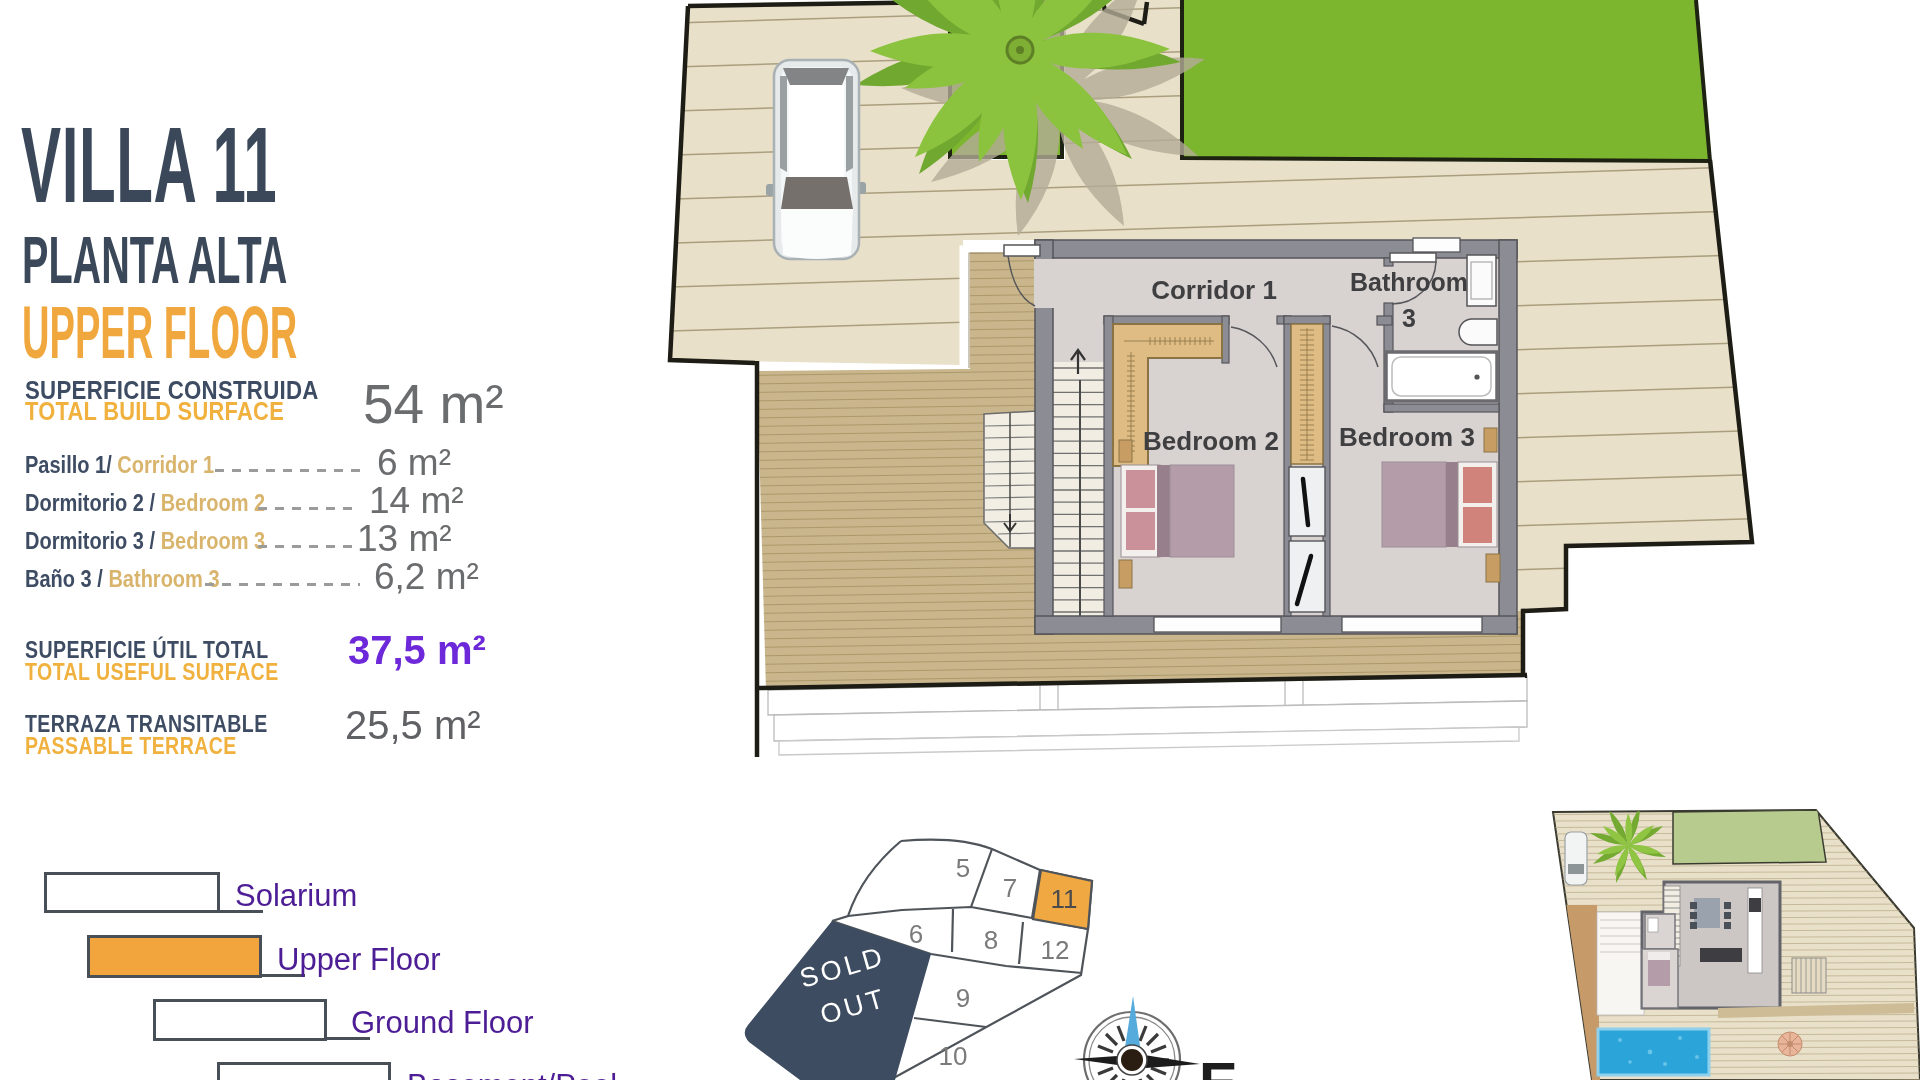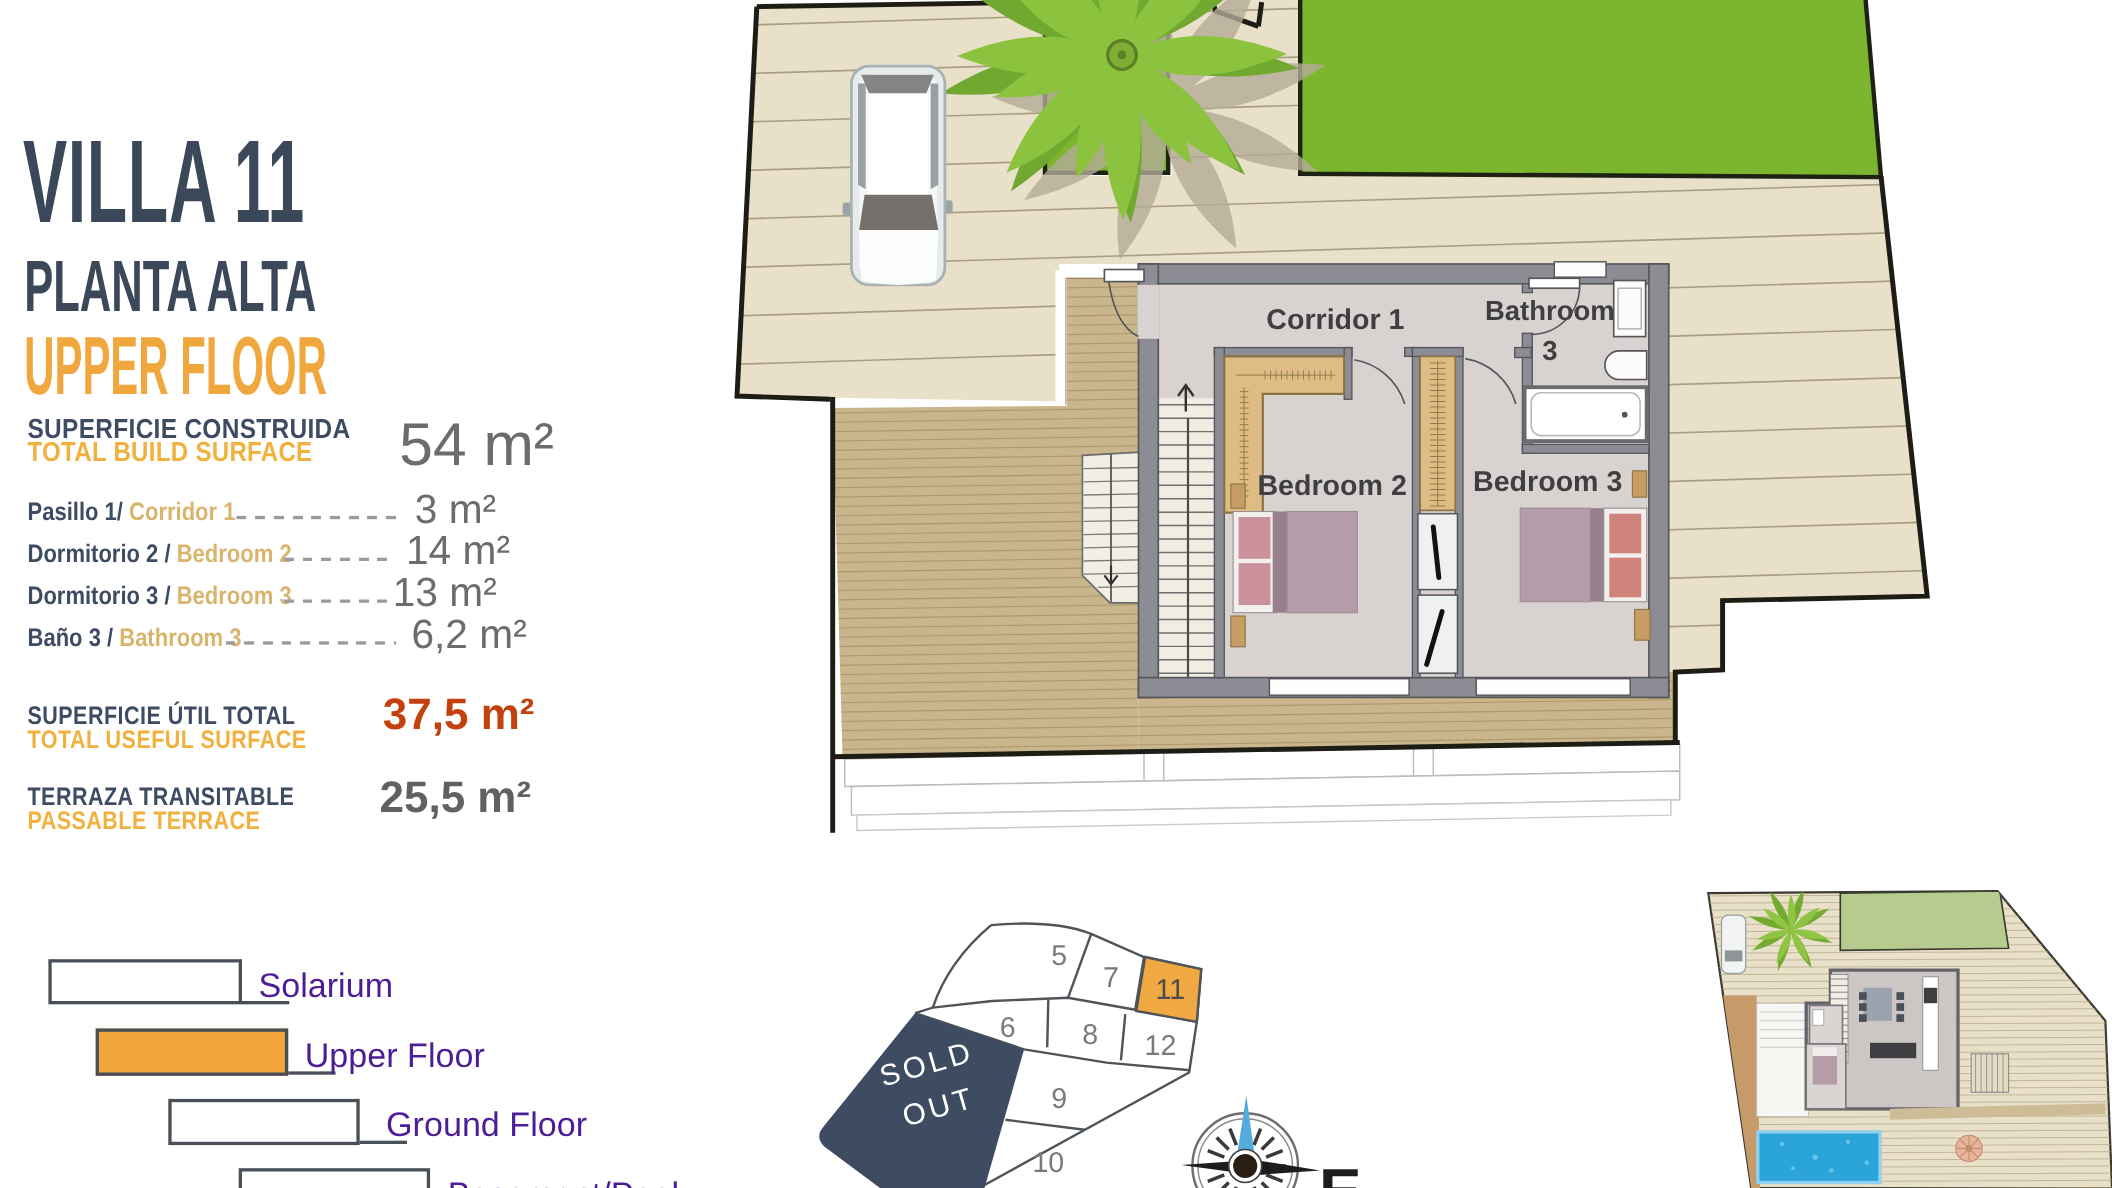--- a/index.html
+++ b/index.html
@@ -21,45 +21,45 @@
 <div class="abs hd" style="left:22px;top:295px;font-size:75px;line-height:1;transform:scaleX(0.508);color:#f0a73d;">UPPER FLOOR</div>
 
 <div class="abs lbl" style="left:25px;top:378px;font-size:25px;line-height:1;letter-spacing:0.3px;transform:scaleX(0.89);transform-origin:left top;">SUPERFICIE CONSTRUIDA</div>
 
 <div class="abs lblor" style="left:25px;top:399px;font-size:25px;line-height:1;letter-spacing:0.3px;color:#f0b13e;transform:scaleX(0.875);transform-origin:left top;">TOTAL BUILD SURFACE</div>
 
 <div class="abs val" style="left:363px;top:377px;font-size:55px;line-height:1;">54 m²</div>
 
 <div class="abs" style="left:25px;top:454px;font-size:23px;line-height:1;transform:scaleX(0.87);transform-origin:left top;"><span class="lbl">Pasillo 1/</span><span class="lblor"> Corridor 1</span></div>
 <div class="abs dash" style="left:215px;top:469px;width:148px;"></div>
-<div class="abs val" style="left:377px;top:444px;font-size:37px;line-height:1;">3 m²</div>
+<div class="abs val" style="left:377px;top:444px;font-size:37px;line-height:1;">6 m²</div>
 
 <div class="abs" style="left:25px;top:492px;font-size:23px;line-height:1;transform:scaleX(0.87);transform-origin:left top;"><span class="lbl">Dormitorio 2 / </span><span class="lblor">Bedroom 2</span></div>
 <div class="abs dash" style="left:258px;top:507px;width:100px;"></div>
 <div class="abs val" style="left:357px;top:482px;font-size:37px;line-height:1;margin-left:12px;">14 m²</div>
 
 <div class="abs" style="left:25px;top:530px;font-size:23px;line-height:1;transform:scaleX(0.87);transform-origin:left top;"><span class="lbl">Dormitorio 3 / </span><span class="lblor">Bedroom 3</span></div>
 <div class="abs dash" style="left:258px;top:545px;width:96px;"></div>
 <div class="abs val" style="left:357px;top:520px;font-size:37px;line-height:1;text-align:right;">13 m²</div>
 
 <div class="abs" style="left:25px;top:568px;font-size:23px;line-height:1;transform:scaleX(0.87);transform-origin:left top;"><span class="lbl">Baño 3 / </span><span class="lblor">Bathroom 3</span></div>
 <div class="abs dash" style="left:205px;top:583px;width:155px;"></div>
 <div class="abs val" style="left:374px;top:558px;font-size:37px;line-height:1;">6,2 m²</div>
 
 <div class="abs lbl" style="left:25px;top:639px;font-size:23px;line-height:1;letter-spacing:0.5px;transform:scaleX(0.85);transform-origin:left top;">SUPERFICIE ÚTIL TOTAL</div>
 
 <div class="abs lblor" style="left:25px;top:661px;font-size:23px;line-height:1;letter-spacing:0.5px;color:#f0b13e;transform:scaleX(0.85);transform-origin:left top;">TOTAL USEFUL SURFACE</div>
 
-<div class="abs val" style="left:348px;top:630px;font-size:40px;line-height:1;font-weight:bold;color:#c2410c;">37,5 m²</div>
+<div class="abs val" style="left:348px;top:630px;font-size:40px;line-height:1;font-weight:bold;color:#6d28d9;">37,5 m²</div>
 
 <div class="abs lbl" style="left:25px;top:713px;font-size:23px;line-height:1;letter-spacing:0.5px;transform:scaleX(0.85);transform-origin:left top;">TERRAZA TRANSITABLE</div>
 
 <div class="abs lblor" style="left:25px;top:735px;font-size:23px;line-height:1;letter-spacing:0.5px;color:#f0b13e;transform:scaleX(0.85);transform-origin:left top;">PASSABLE TERRACE</div>
 
-<div class="abs val" style="left:345px;top:705px;font-size:40px;line-height:1;font-weight:bold;color:#606164;">25,5 m²</div>
+<div class="abs val" style="left:345px;top:705px;font-size:40px;line-height:1;font-weight:normal;color:#606164;">25,5 m²</div>
 
 <div class="abs" style="left:44px;top:872px;width:176px;height:41px;border:3px solid #494f56;background:#fff;"></div>
 <div class="abs" style="left:220px;top:910px;width:43px;height:3px;background:#494f56;"></div>
 
 <div class="abs legtxt" style="left:235px;top:878px;">Solarium</div>
 
 <div class="abs" style="left:87px;top:935px;width:175px;height:43px;border:3px solid #494f56;background:#f2a53c;"></div>
 <div class="abs" style="left:262px;top:974px;width:43px;height:3px;background:#494f56;"></div>
 
 <div class="abs legtxt" style="left:277px;top:942px;">Upper Floor</div>

